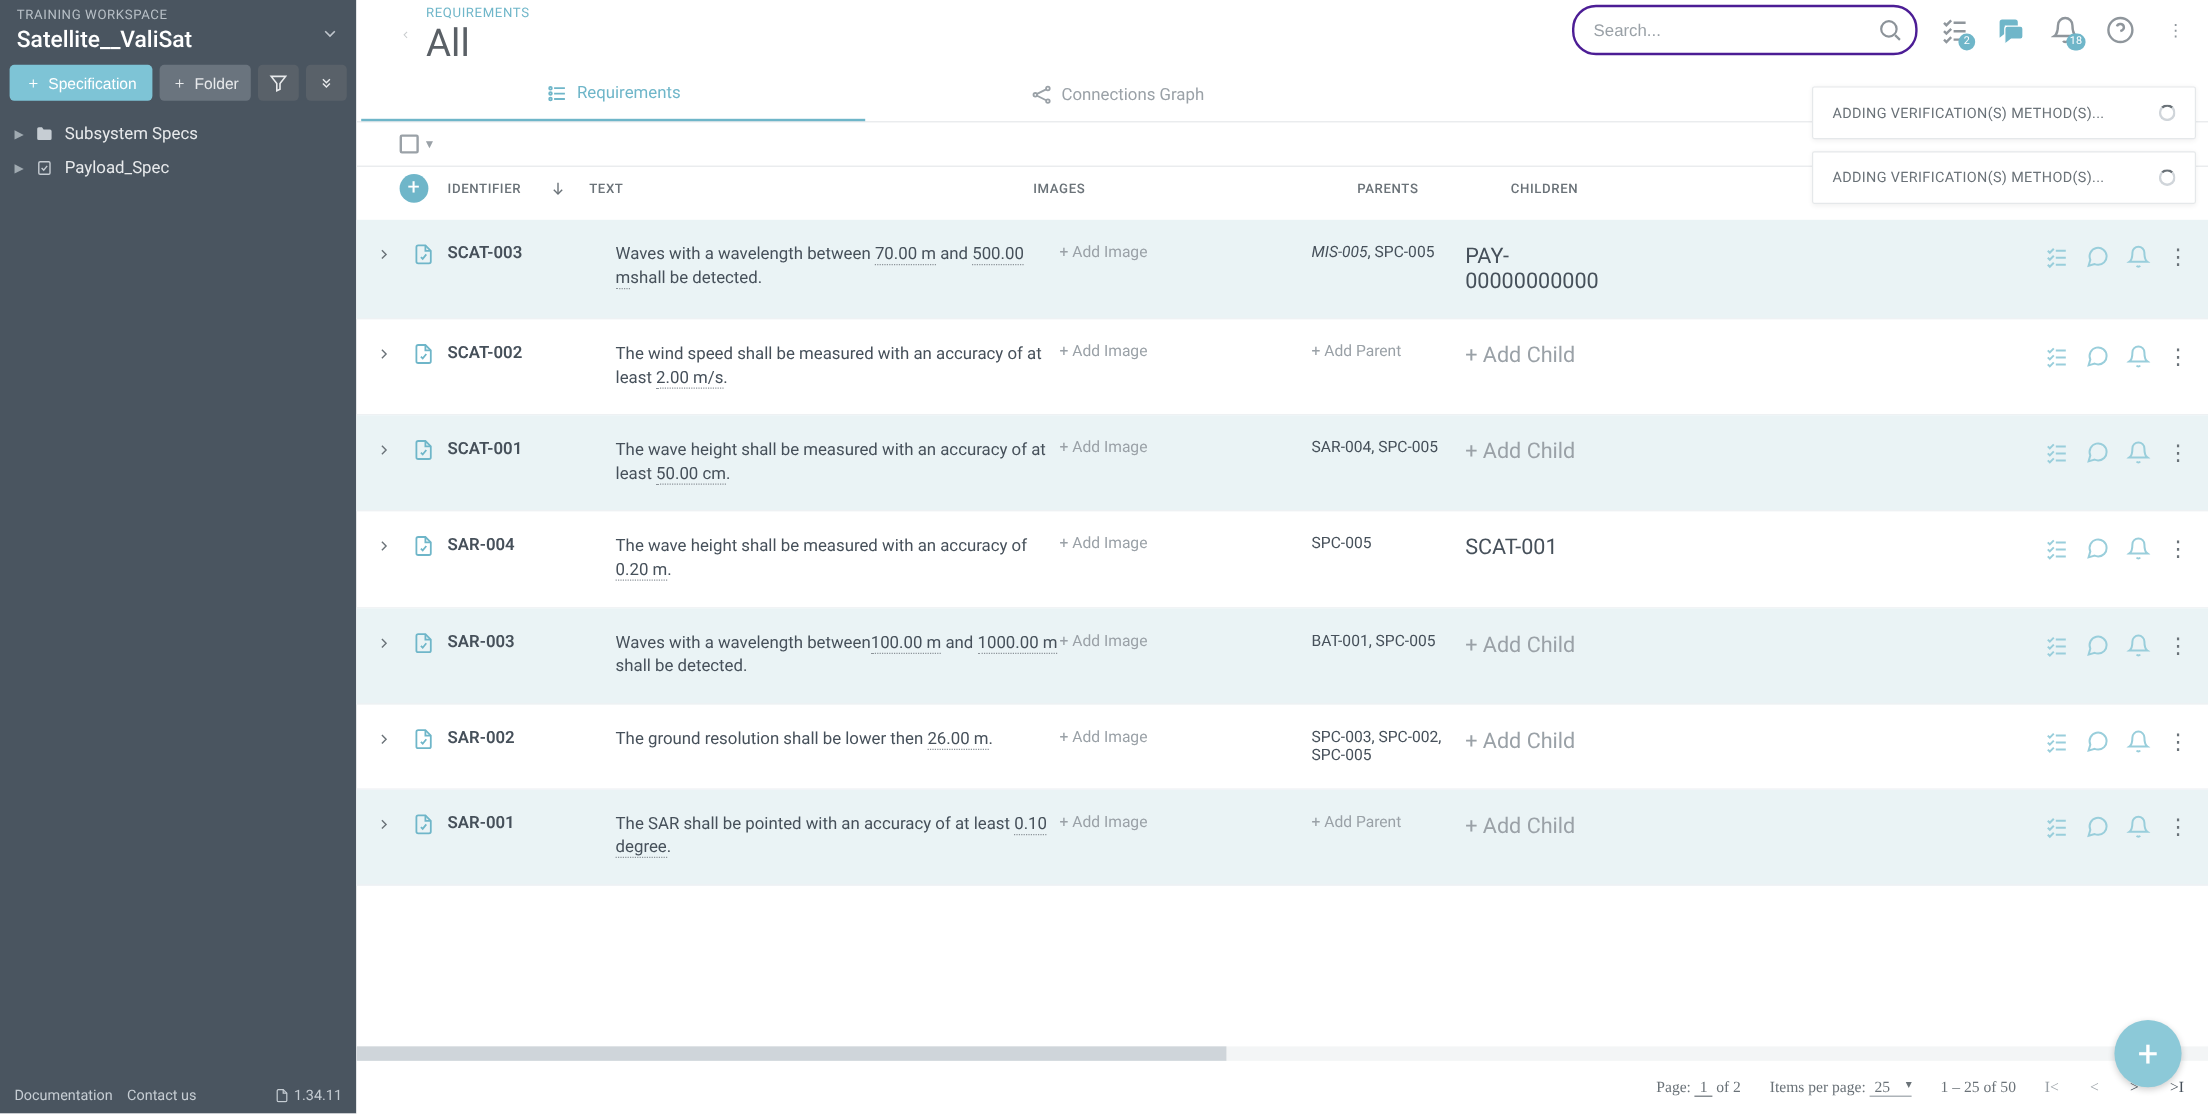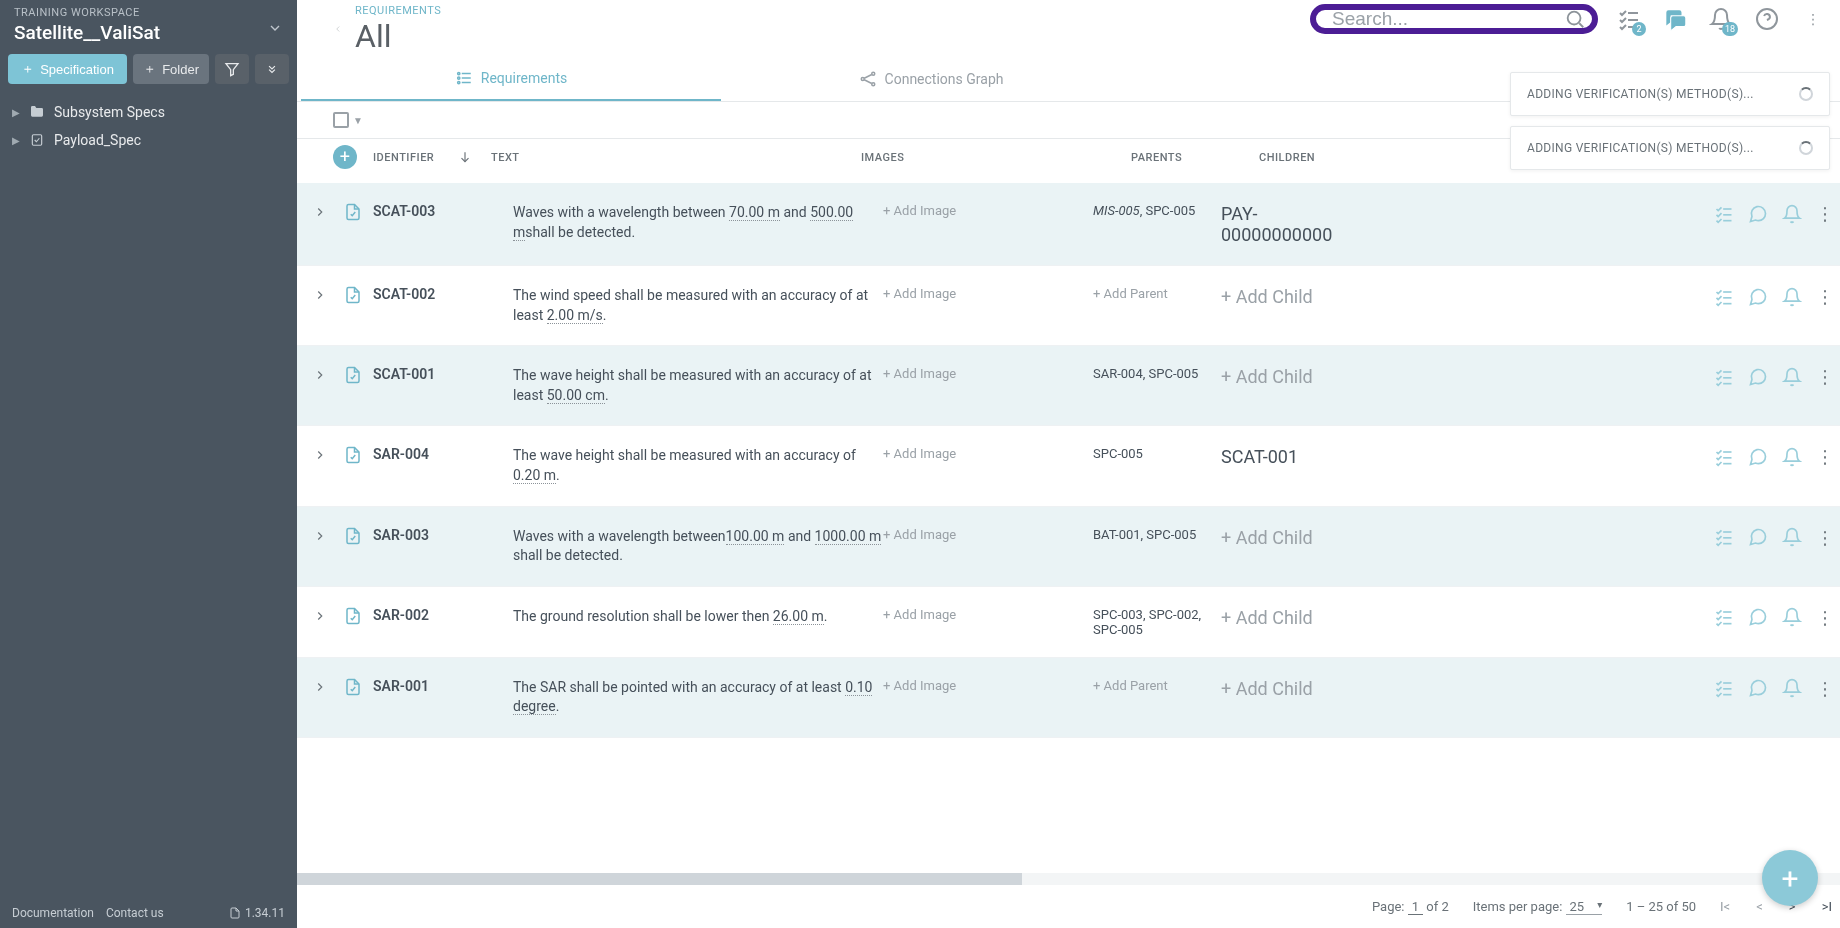--- a/index.html
+++ b/index.html
@@ -28,21 +28,21 @@
 
 .main { flex: 1; display: flex; flex-direction: column; background: #fff; min-width: 0; }
 
 .main-header { display: flex; align-items: flex-start; padding: 4px 12px 2px 36px; }
 .crumb-area { display: flex; align-items: flex-start; gap: 12px; }
 .back-caret { color: #c9ccce; margin-top: 18px; cursor: pointer; }
 .crumbs .crumbs-top { font-size: 11px; color: #6fb6c9; letter-spacing: 0.5px; }
 .crumbs h1 { font-size: 32px; font-weight: 400; color: #5a6066; }
 .header-right { margin-left: auto; display: flex; align-items: center; gap: 16px; }
 .search-wrap { position: relative; }
-.search-input { width: 288px; height: 30px; border: 6px solid #4c1d95; border-radius: 20px; padding: 0 44px 0 16px; font-size: 19px; color: #6a7278; outline: none; }
+.search-input { width: 288px; height: 42px; border: 2px solid #4c1d95; border-radius: 20px; padding: 0 44px 0 16px; font-size: 14px; color: #6a7278; outline: none; }
 .search-input::placeholder { color: #9aa1a7; }
 .search-ic { position: absolute; right: 12px; top: 50%; transform: translateY(-50%); color: #8c9399; }
 .head-ic { width: 30px; height: 30px; display: flex; align-items: center; justify-content: center; color: #8f969c; position: relative; cursor: pointer; }
 .head-ic.chat-active { color: #6fb6c9; }
 .badge { position: absolute; bottom: -2px; right: -2px; background: #6fb6c9; color: #fff; font-size: 9px; border-radius: 8px; min-width: 14px; height: 14px; display: flex; align-items: center; justify-content: center; padding: 0 3px; }
 
 
 .tabs { display: flex; border-bottom: 1px solid #e5e8ea; padding-left: 4px; }
 .tab { flex: 1; max-width: 420px; display: flex; align-items: center; justify-content: center; gap: 8px; padding: 12px 0; color: #9aa1a7; cursor: pointer; }
 .tab.active { color: #6fb6c9; border-bottom: 2px solid #6fb6c9; }
@@ -61,40 +61,40 @@
 .add-circle { width: 24px; height: 24px; border-radius: 50%; background: #6fb6c9; color: #fff; display: flex; align-items: center; justify-content: center; margin-right: 16px; cursor: pointer; font-size: 18px; line-height: 1; }
 .colh { font-weight: 500; }
 .colh-id { width: 120px; display: flex; align-items: center; gap: 24px; }
 .colh-text { width: 370px; margin-left: -2px; }
 .colh-img { width: 270px; }
 .colh-par { width: 128px; }
 .colh-chi { flex: 1; }
 
 
 .rows { flex: 1; overflow: auto; }
-.row { display: flex; align-items: flex-start; padding: 20px 6px 20px 16px; border-bottom: 1px solid #eef1f3; }
+.row { display: flex; align-items: flex-start; padding: 20px 16px 20px 16px; border-bottom: 1px solid #eef1f3; }
 .row.sel { background: #eaf3f5; }
 .row .exp { width: 20px; color: #6a7278; margin-top: 2px; cursor: pointer; }
 .row .doc-ic { width: 40px; display: flex; justify-content: center; }
 .row .ident { width: 140px; font-weight: 600; color: #46505a; }
 .row .txt { width: 370px; color: #46505a; line-height: 1.4; }
 .row .txt .u { border-bottom: 1px dotted #8c9399; }
 .row .img-cell { width: 210px; color: #9aa1a7; font-size: 13px; cursor: pointer; }
 .row .par-cell { width: 128px; color: #46505a; font-size: 13px; }
 .row .par-cell .it { font-style: italic; }
 .row .chi-cell { width: 110px; color: #46505a; font-size: 18px; }
 .row .placeholder { color: #9aa1a7; cursor: pointer; }
 .row .actions { margin-left: auto; display: flex; align-items: center; gap: 14px; }
 .row .actions .aic { color: #99cedb; cursor: pointer; }
 .row .actions .more { color: #6a7278; cursor: pointer; font-size: 18px; }
 
 
 .hscroll { height: 12px; background: #f3f5f6; position: relative; }
 .hscroll-thumb { position: absolute; left: 0; top: 0; height: 100%; width: 47%; background: #cfd5da; }
-.paginator { display: flex; align-items: center; gap: 24px; justify-content: flex-end; padding: 14px 8px; color: #6a7278; font-size: 13px; }
+.paginator { display: flex; align-items: center; gap: 24px; justify-content: flex-end; padding: 14px 20px; color: #6a7278; font-size: 13px; font-family: Liberation Serif, serif; }
 .pg-page { border-bottom: 1px solid #6a7278; padding: 0 4px; }
 .pg-sel { border-bottom: 1px solid #9aa1a7; padding: 0 18px 0 4px; position: relative; }
 .pg-sel::after { content: "▾"; position: absolute; right: 0; font-size: 10px; color: #6a7278; }
 .pg-nav { display: flex; gap: 26px; color: #9aa1a7; }
 .pg-nav span { cursor: pointer; }
 
 .fab { position: absolute; right: 22px; bottom: 22px; width: 56px; height: 56px; border-radius: 50%; background: #8cc9d8; color: #fff; display: flex; align-items: center; justify-content: center; font-size: 30px; box-shadow: 0 2px 6px rgba(0,0,0,0.2); cursor: pointer; }
 
 .main-wrap { position: relative; flex: 1; display: flex; flex-direction: column; min-height: 0; }
 

